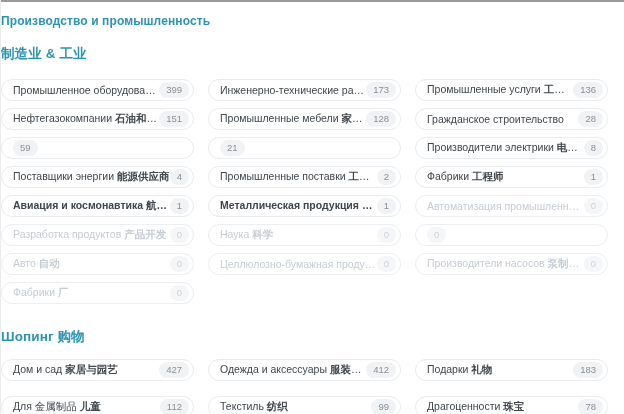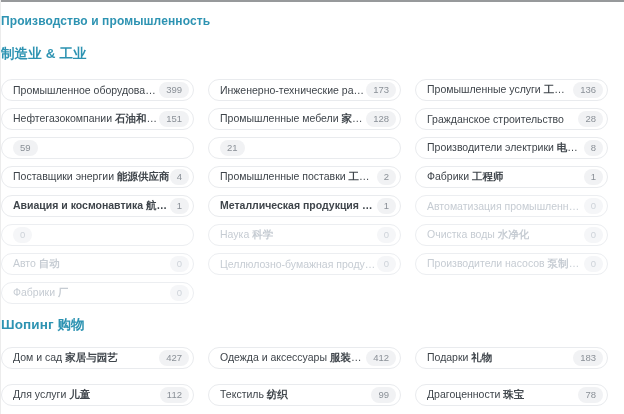--- a/index.html
+++ b/index.html
@@ -7,21 +7,21 @@
     width:624px;height:414px;position:relative;overflow:hidden;
     background:#fff;font-family:"Liberation Sans",sans-serif;
     border-left:1px solid #ececec;box-sizing:border-box;
   }
   .topline{height:2px;background:#97999b;width:100%;}
   .content{}
   .page-title{margin:12px 0 0;font-size:12px;font-weight:700;letter-spacing:.1px;}
   .sec-header{margin:0;font-size:13.5px;font-weight:700;letter-spacing:.1px;}
   .sec-header .hdr-link{cursor:pointer;margin-top:11px;}
   #sec-manufacturing .sec-header{margin-top:17px;}
-  #sec-shopping .sec-header{margin-top:12px;}
+  #sec-shopping .sec-header{margin-top:24px;}
   .cols{display:flex;gap:14px;}
   #sec-manufacturing .cols{margin-top:16px;}
   #sec-shopping .cols{margin-top:13px;}
   .col{width:193px;display:flex;flex-direction:column;}
   #sec-manufacturing .col{gap:7px;}
   #sec-shopping .col{gap:15px;}
   .card{
     height:22px;box-sizing:border-box;background:#fff;
     border:1px solid #e9ebee;border-radius:12px;
     padding:0 4px 0 11px;display:flex;align-items:center;
@@ -63,20 +63,21 @@
             </div>
             <div class="card normal">
               <span class="label"><span class="ru">Поставщики энергии</span><span class="zh">&nbsp;能源供应商</span></span>
               <span class="badge">4</span>
             </div>
             <div class="card highlight">
               <span class="label"><span class="ru">Авиация и космонавтика</span><span class="zh">&nbsp;航空和宇航</span></span>
               <span class="badge">1</span>
             </div>
             <div class="card disabled">
+              <span class="label"><span class="ru">Разработка продуктов</span><span class="zh">&nbsp;产品开发</span></span>
               <span class="badge">0</span>
             </div>
             <div class="card disabled">
               <span class="label"><span class="ru">Авто</span><span class="zh">&nbsp;自动</span></span>
               <span class="badge">0</span>
             </div>
             <div class="card disabled">
               <span class="label"><span class="ru">Фабрики</span><span class="zh">&nbsp;厂</span></span>
               <span class="badge">0</span>
             </div>
@@ -125,41 +126,40 @@
             </div>
             <div class="card normal">
               <span class="label"><span class="ru">Фабрики</span><span class="zh">&nbsp;工程师</span></span>
               <span class="badge">1</span>
             </div>
             <div class="card disabled">
               <span class="label"><span class="ru">Автоматизация промышленности</span></span>
               <span class="badge">0</span>
             </div>
             <div class="card disabled">
-              <span class="label"><span class="ru">Очистка воды</span><span class="zh">&nbsp;水净化</span></span>
               <span class="badge">0</span>
             </div>
             <div class="card disabled">
               <span class="label"><span class="ru">Производители насосов</span><span class="zh">&nbsp;泵制造商</span></span>
               <span class="badge">0</span>
             </div>
           </div>
       </div>
     </div>
 
     <div id="sec-shopping">
       <h2 class="sec-header" style="color: rgb(45, 147, 178);"><span>Шопинг</span><span> </span><span>购物</span></h2>
       <div class="cols">
         <div class="col">
             <div class="card normal">
               <span class="label"><span class="ru">Дом и сад</span><span class="zh">&nbsp;家居与园艺</span></span>
               <span class="badge">427</span>
             </div>
             <div class="card normal">
-              <span class="label"><span class="ru">Для услуги</span><span class="zh">&nbsp;儿童</span></span>
+              <span class="label"><span class="ru">Для 金属制品</span><span class="zh">&nbsp;儿童</span></span>
               <span class="badge">112</span>
             </div>
           </div>
         <div class="col">
             <div class="card normal">
               <span class="label"><span class="ru">Одежда и аксессуары</span><span class="zh">&nbsp;服装和配饰</span></span>
               <span class="badge">412</span>
             </div>
             <div class="card normal">
               <span class="label"><span class="ru">Текстиль</span><span class="zh">&nbsp;纺织</span></span>

